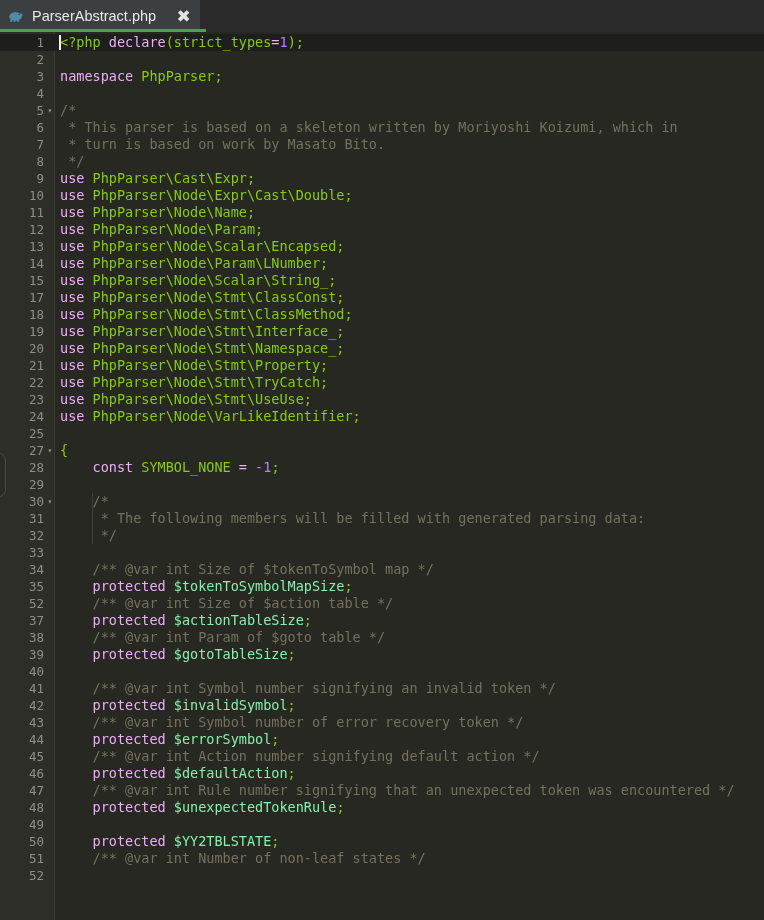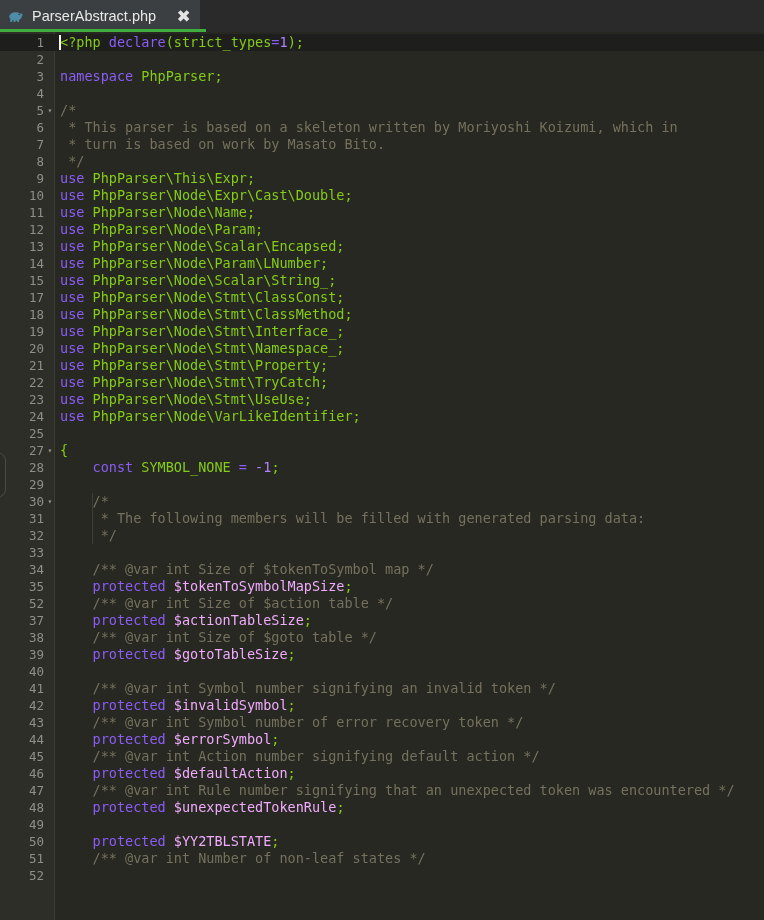--- a/index.html
+++ b/index.html
@@ -150,23 +150,23 @@
   }
   .indent-guide {
     position: absolute;
     top: 0;
     width: 1px;
     height: 17px;
     background: #3e3f38;
   }
 
   
-  .kw  { color: #8b5cf6; }
+  .kw  { color: #f0abfc; }
   .num { color: #ae81ff; }
-  .var { color: #f0abfc; }
+  .var { color: #86efac; }
   .cmt { color: #75715e; }
   .txt { color: #84cc16; }
 </style>
 </head>
 <body>
 
 <div id="tabbar">
   <div class="tab">
     <svg class="tab-icon" viewBox="0 0 18 18">
       <ellipse cx="8.5" cy="9.5" rx="6.2" ry="4.3" fill="#4f8ca8"></ellipse>
@@ -187,21 +187,21 @@
   <div id="left-pill"></div>
   <div id="code">
       <div class="line current"><span class="ln">1</span><span class="src"><span class="txt">&lt;?php </span><span class="kw">declare</span><span class="txt">(strict_types</span><span class="kw">=</span><span class="num">1</span><span class="txt">);</span></span><span class="caret"></span></div>
       <div class="line"><span class="ln">2</span><span class="src"></span></div>
       <div class="line"><span class="ln">3</span><span class="src"><span class="kw">namespace</span><span class="txt"> PhpParser;</span></span></div>
       <div class="line"><span class="ln">4</span><span class="src"></span></div>
       <div class="line"><span class="ln">5</span><span class="fold">▾</span><span class="src"><span class="cmt">/*</span></span></div>
       <div class="line"><span class="ln">6</span><span class="src"><span class="cmt"> * This parser is based on a skeleton written by Moriyoshi Koizumi, which in</span></span></div>
       <div class="line"><span class="ln">7</span><span class="src"><span class="cmt"> * turn is based on work by Masato Bito.</span></span></div>
       <div class="line"><span class="ln">8</span><span class="src"><span class="cmt"> */</span></span></div>
-      <div class="line"><span class="ln">9</span><span class="src"><span class="kw">use</span><span class="txt"> PhpParser\This\Expr;</span></span></div>
+      <div class="line"><span class="ln">9</span><span class="src"><span class="kw">use</span><span class="txt"> PhpParser\Cast\Expr;</span></span></div>
       <div class="line"><span class="ln">10</span><span class="src"><span class="kw">use</span><span class="txt"> PhpParser\Node\Expr\Cast\Double;</span></span></div>
       <div class="line"><span class="ln">11</span><span class="src"><span class="kw">use</span><span class="txt"> PhpParser\Node\Name;</span></span></div>
       <div class="line"><span class="ln">12</span><span class="src"><span class="kw">use</span><span class="txt"> PhpParser\Node\Param;</span></span></div>
       <div class="line"><span class="ln">13</span><span class="src"><span class="kw">use</span><span class="txt"> PhpParser\Node\Scalar\Encapsed;</span></span></div>
       <div class="line"><span class="ln">14</span><span class="src"><span class="kw">use</span><span class="txt"> PhpParser\Node\Param\LNumber;</span></span></div>
       <div class="line"><span class="ln">15</span><span class="src"><span class="kw">use</span><span class="txt"> PhpParser\Node\Scalar\String_;</span></span></div>
       <div class="line"><span class="ln">17</span><span class="src"><span class="kw">use</span><span class="txt"> PhpParser\Node\Stmt\ClassConst;</span></span></div>
       <div class="line"><span class="ln">18</span><span class="src"><span class="kw">use</span><span class="txt"> PhpParser\Node\Stmt\ClassMethod;</span></span></div>
       <div class="line"><span class="ln">19</span><span class="src"><span class="kw">use</span><span class="txt"> PhpParser\Node\Stmt\Interface_;</span></span></div>
       <div class="line"><span class="ln">20</span><span class="src"><span class="kw">use</span><span class="txt"> PhpParser\Node\Stmt\Namespace_;</span></span></div>
@@ -214,21 +214,21 @@
       <div class="line"><span class="ln">28</span><span class="src"><span class="txt">    </span><span class="kw">const</span><span class="txt"> SYMBOL_NONE </span><span class="kw">=</span><span class="txt"> </span><span class="num">-1</span><span class="txt">;</span></span></div>
       <div class="line"><span class="ln">29</span><span class="src"></span></div>
       <div class="line"><span class="ln">30</span><span class="fold">▾</span><span class="src"><span class="cmt">    /*</span></span><span class="indent-guide" style="left: 92px;"></span></div>
       <div class="line"><span class="ln">31</span><span class="src"><span class="cmt">     * The following members will be filled with generated parsing data:</span></span><span class="indent-guide" style="left: 92px;"></span></div>
       <div class="line"><span class="ln">32</span><span class="src"><span class="cmt">     */</span></span><span class="indent-guide" style="left: 92px;"></span></div>
       <div class="line"><span class="ln">33</span><span class="src"></span></div>
       <div class="line"><span class="ln">34</span><span class="src"><span class="cmt">    /** @var int Size of $tokenToSymbol map */</span></span></div>
       <div class="line"><span class="ln">35</span><span class="src"><span class="txt">    </span><span class="kw">protected</span><span class="txt"> </span><span class="var">$tokenToSymbolMapSize</span><span class="txt">;</span></span></div>
       <div class="line"><span class="ln">52</span><span class="src"><span class="cmt">    /** @var int Size of $action table */</span></span></div>
       <div class="line"><span class="ln">37</span><span class="src"><span class="txt">    </span><span class="kw">protected</span><span class="txt"> </span><span class="var">$actionTableSize</span><span class="txt">;</span></span></div>
-      <div class="line"><span class="ln">38</span><span class="src"><span class="cmt">    /** @var int Size of $goto table */</span></span></div>
+      <div class="line"><span class="ln">38</span><span class="src"><span class="cmt">    /** @var int Param of $goto table */</span></span></div>
       <div class="line"><span class="ln">39</span><span class="src"><span class="txt">    </span><span class="kw">protected</span><span class="txt"> </span><span class="var">$gotoTableSize</span><span class="txt">;</span></span></div>
       <div class="line"><span class="ln">40</span><span class="src"></span></div>
       <div class="line"><span class="ln">41</span><span class="src"><span class="cmt">    /** @var int Symbol number signifying an invalid token */</span></span></div>
       <div class="line"><span class="ln">42</span><span class="src"><span class="txt">    </span><span class="kw">protected</span><span class="txt"> </span><span class="var">$invalidSymbol</span><span class="txt">;</span></span></div>
       <div class="line"><span class="ln">43</span><span class="src"><span class="cmt">    /** @var int Symbol number of error recovery token */</span></span></div>
       <div class="line"><span class="ln">44</span><span class="src"><span class="txt">    </span><span class="kw">protected</span><span class="txt"> </span><span class="var">$errorSymbol</span><span class="txt">;</span></span></div>
       <div class="line"><span class="ln">45</span><span class="src"><span class="cmt">    /** @var int Action number signifying default action */</span></span></div>
       <div class="line"><span class="ln">46</span><span class="src"><span class="txt">    </span><span class="kw">protected</span><span class="txt"> </span><span class="var">$defaultAction</span><span class="txt">;</span></span></div>
       <div class="line"><span class="ln">47</span><span class="src"><span class="cmt">    /** @var int Rule number signifying that an unexpected token was encountered */</span></span></div>
       <div class="line"><span class="ln">48</span><span class="src"><span class="txt">    </span><span class="kw">protected</span><span class="txt"> </span><span class="var">$unexpectedTokenRule</span><span class="txt">;</span></span></div>

